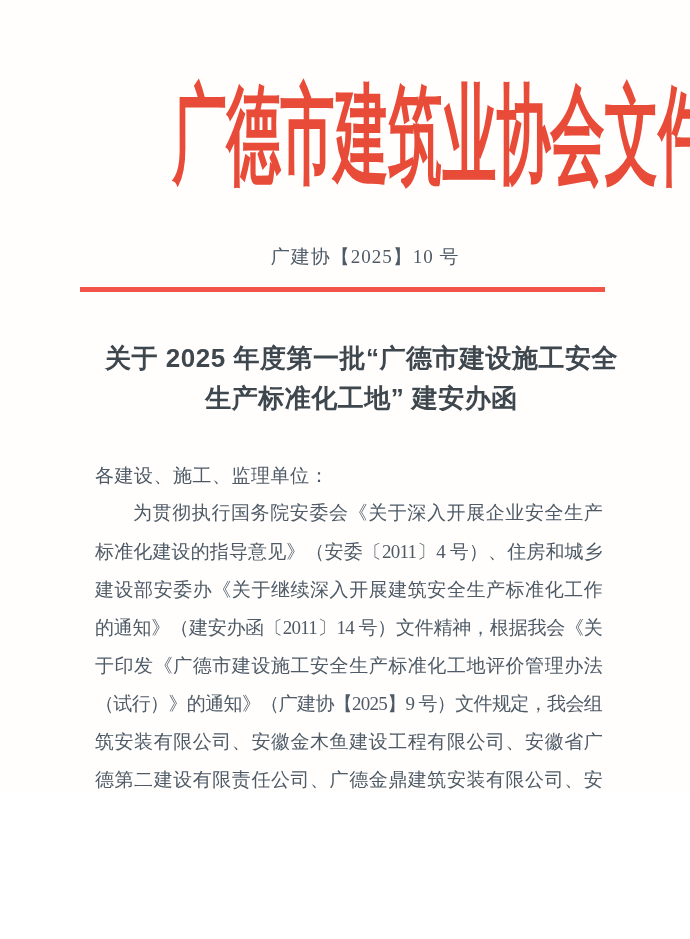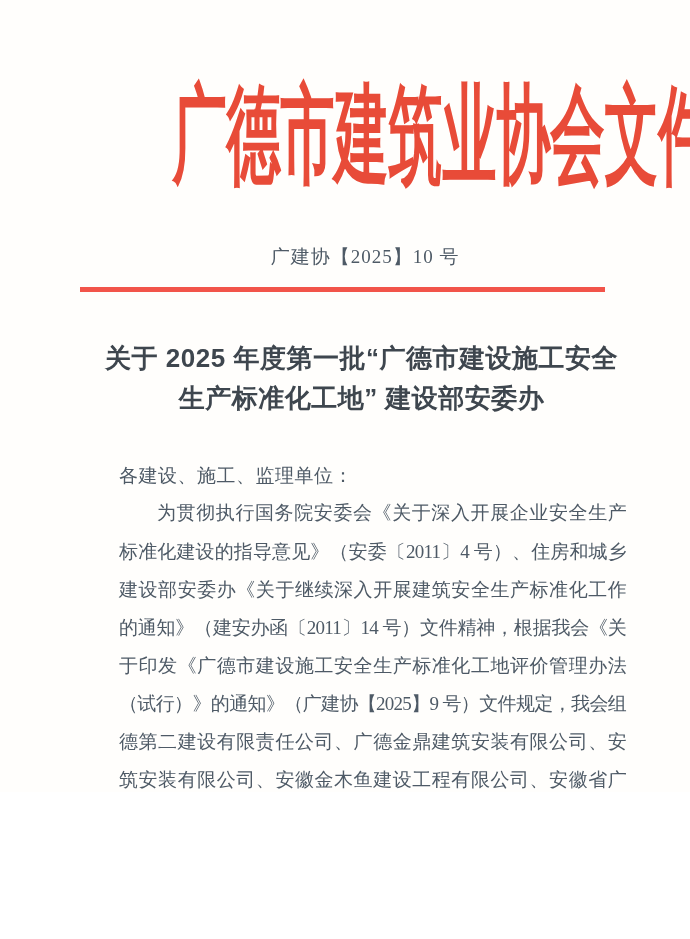--- a/index.html
+++ b/index.html
@@ -78,21 +78,20 @@
 
   
   .body-block {
     position: absolute;
     top: 457px;
     left: 95px;
     width: 507px;
     font-size: 19px;
     line-height: 38px;
     color: var(--body_text, #4e5a66);
-    margin-left: 24px;
   }
   .salutation {
     text-align: left;
     letter-spacing: 0.5px;
   }
   .paragraph .para-line {
     text-align: justify;
     text-align-last: justify;
     letter-spacing: -0.75px;
     white-space: nowrap;
@@ -108,30 +107,30 @@
 <div class="page">
 
   <div class="header-title">广德市建筑业协会文件</div>
 
   <div class="doc-number">广建协【2025】10 号</div>
 
   <div class="red-rule"></div>
 
   <div class="doc-title">
       <div class="title-line">关于 2025 年度第一批“广德市建设施工安全</div>
-      <div class="title-line">生产标准化工地” 建设部安委办</div>
+      <div class="title-line">生产标准化工地” 建安办函</div>
     </div>
 
   <div class="body-block">
     <div class="salutation">各建设、施工、监理单位：</div>
     <div class="paragraph">
         <div class="para-line">为贯彻执行国务院安委会《关于深入开展企业安全生产</div>
         <div class="para-line">标准化建设的指导意见》（安委〔2011〕4 号）、住房和城乡</div>
         <div class="para-line">建设部安委办《关于继续深入开展建筑安全生产标准化工作</div>
         <div class="para-line">的通知》（建安办函〔2011〕14 号）文件精神，根据我会《关</div>
         <div class="para-line">于印发《广德市建设施工安全生产标准化工地评价管理办法</div>
         <div class="para-line">（试行）》的通知》（广建协【2025】9 号）文件规定，我会组</div>
+        <div class="para-line">筑安装有限公司、安徽金木鱼建设工程有限公司、安徽省广</div>
         <div class="para-line">德第二建设有限责任公司、广德金鼎建筑安装有限公司、安</div>
-        <div class="para-line">筑安装有限公司、安徽金木鱼建设工程有限公司、安徽省广</div>
       </div>
   </div>
 
 </div>
 
 </body></html>

